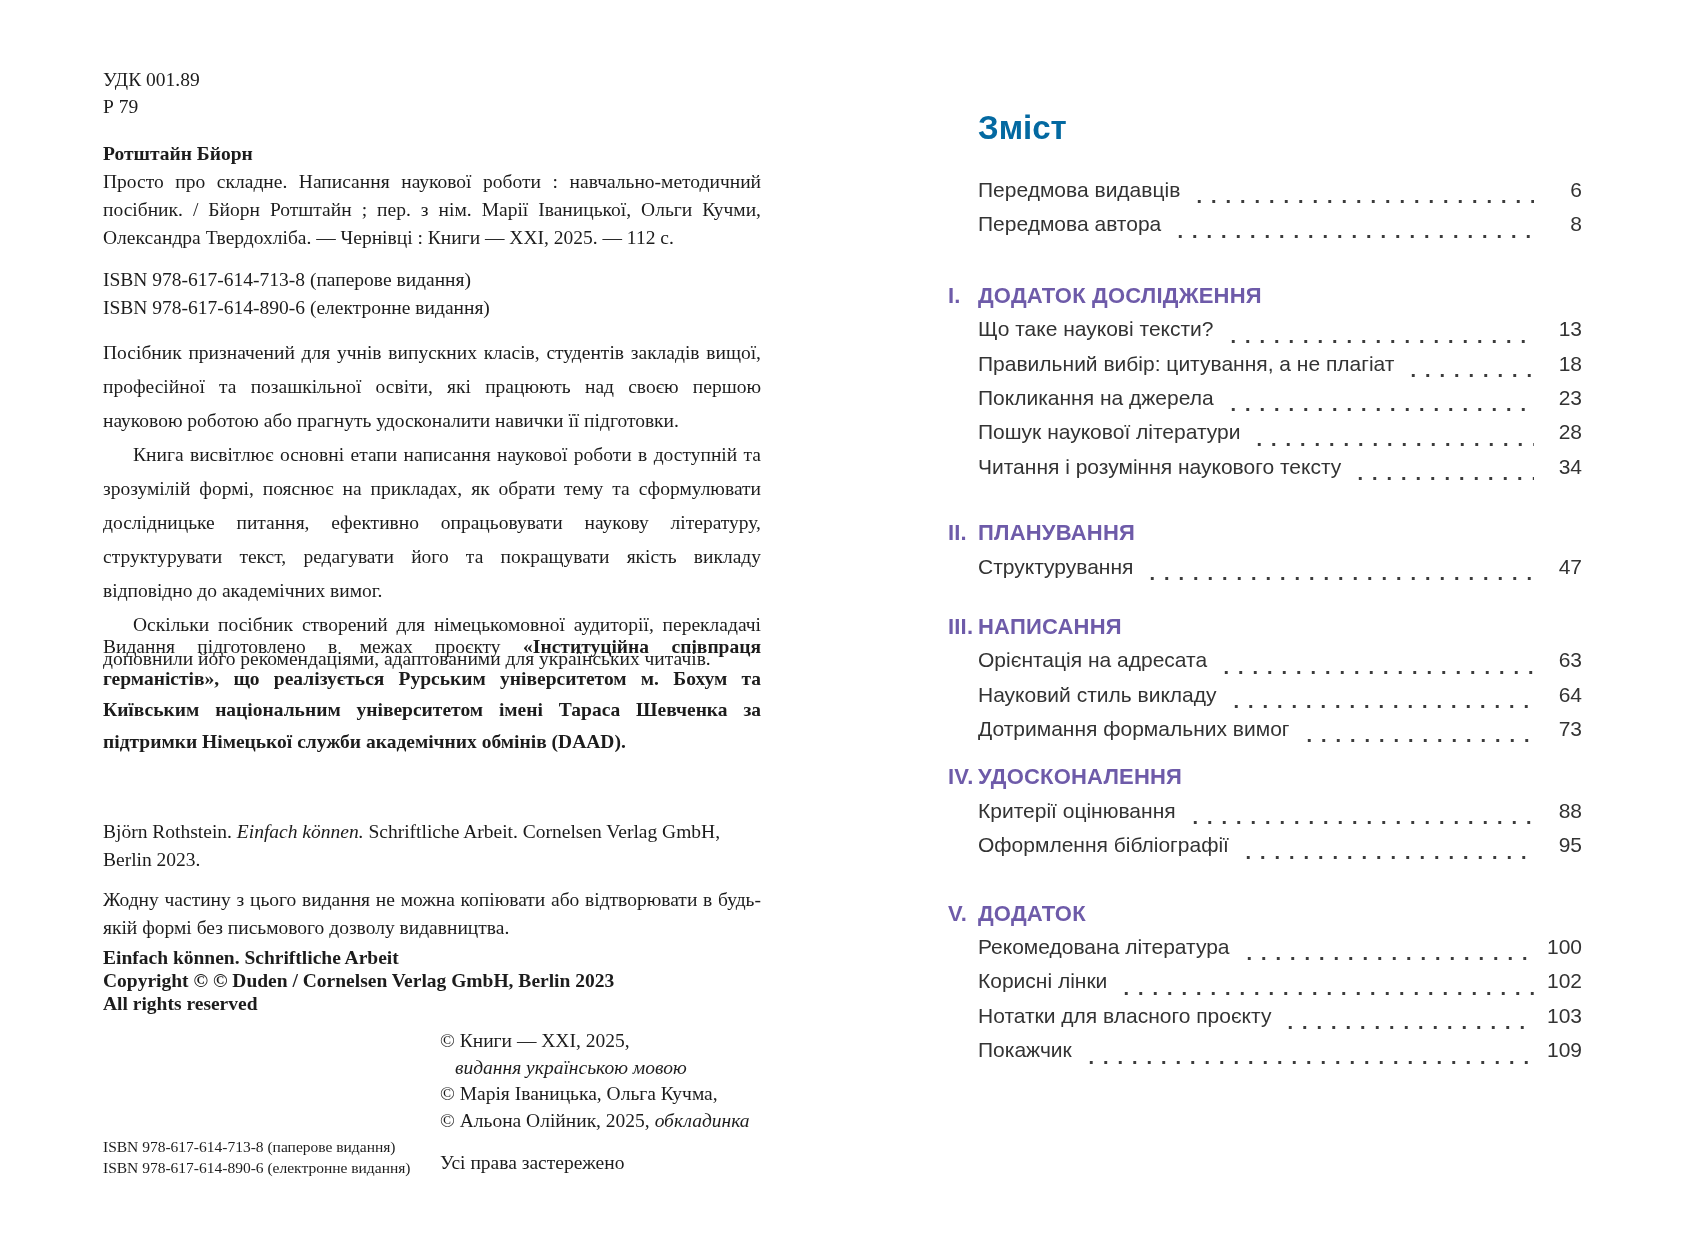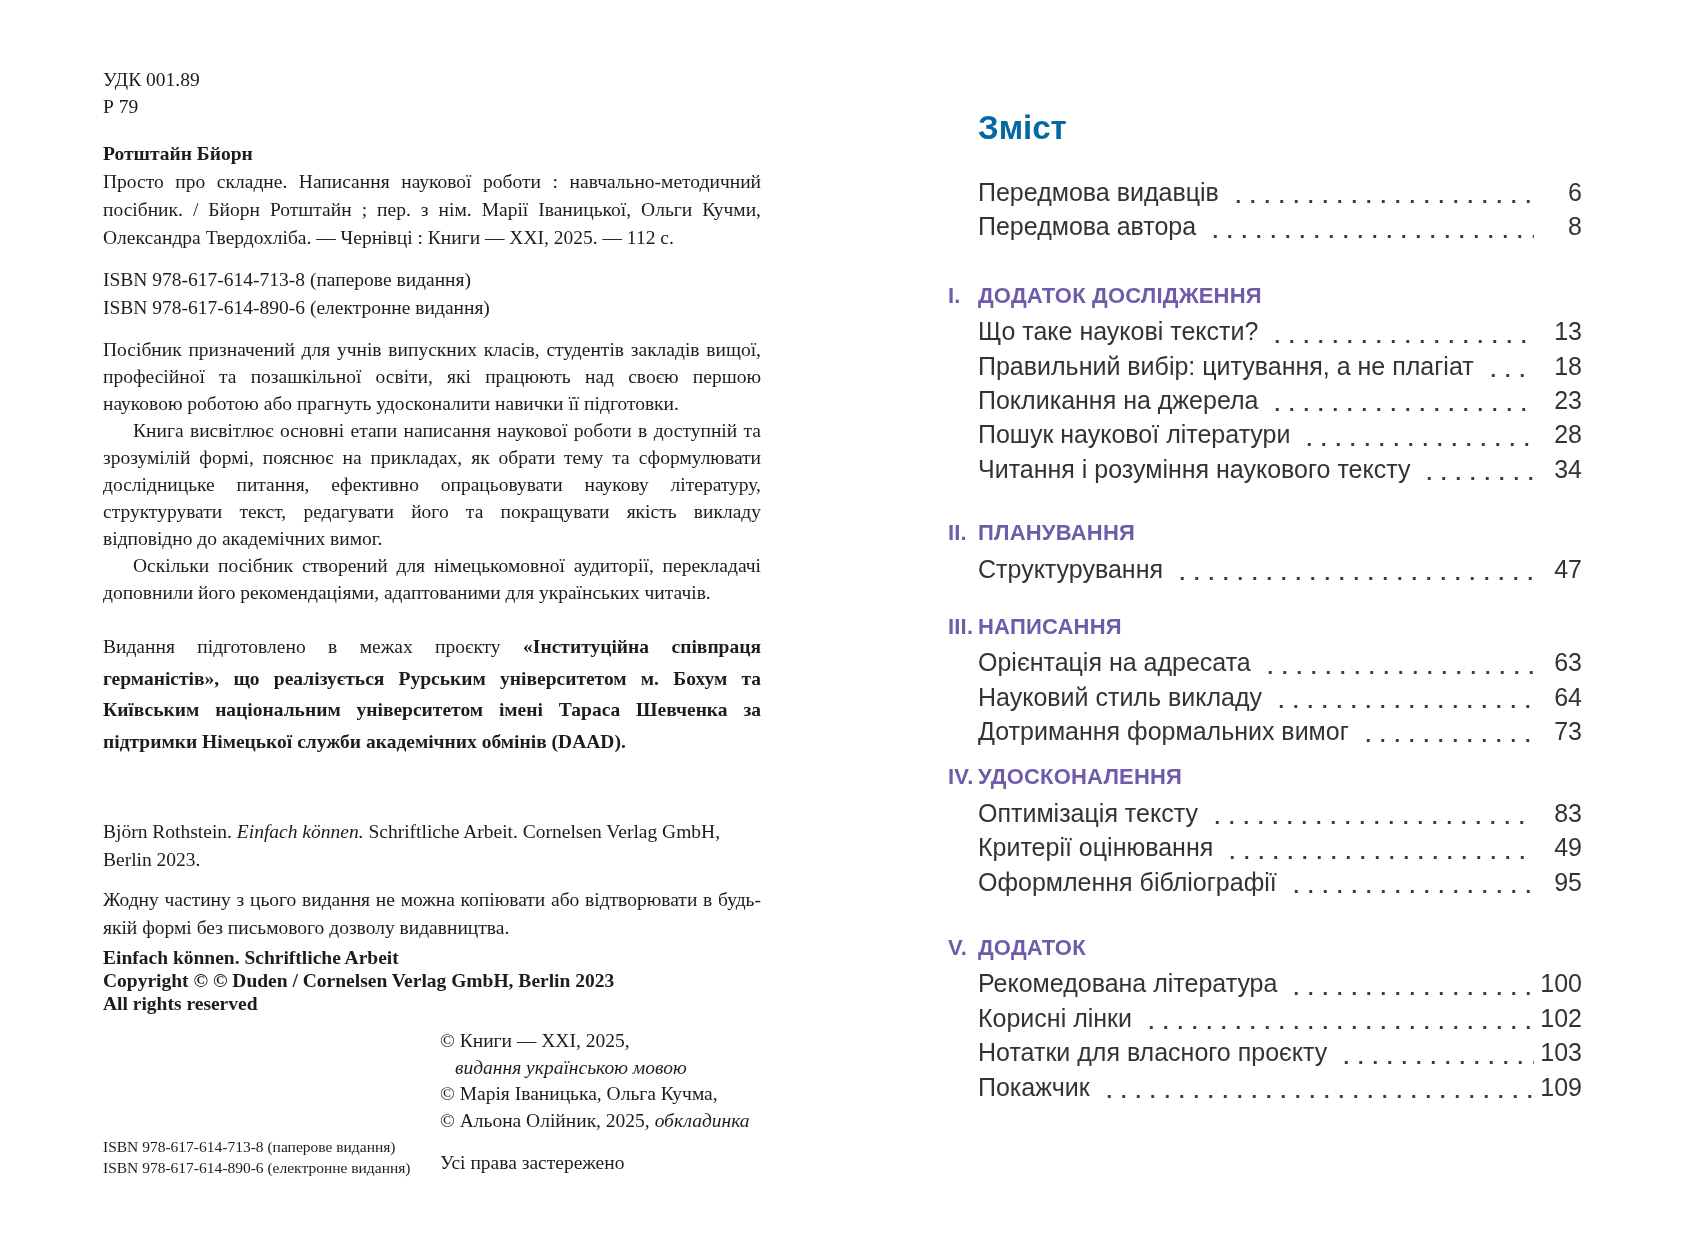--- a/index.html
+++ b/index.html
@@ -16,21 +16,21 @@
   .page-left {
     position:absolute; left:103px; top:0; width:658px; height:1015px;
     font-size:19.5px;
   }
   .page-left .blk { position:absolute; left:0; width:658px; }
   .udc        { top:66px;  line-height:27px; }
   .author-bib { top:140px; line-height:28px; }
   .author-line{ font-weight:bold; }
   .bib        { text-align:justify; }
   .isbn-top   { top:266px; line-height:28px; }
-  .annotation { top:336px; line-height:27px; text-align:justify; }
+  .annotation { top:336px; line-height:34px; text-align:justify; }
   .annotation p { margin:0; }
   .annotation p.ind { text-indent:30px; }
   .project    { top:631px; line-height:31.5px; text-align:justify; }
   .project b  { font-weight:bold; }
   .translated { top:818px; line-height:27.5px; }
   .no-copy    { top:886px; line-height:27.5px; text-align:justify; }
   .orig-copy  { top:946px; line-height:23px; font-weight:bold; }
   .credits    { top:1028px; left:337px !important; width:330px !important; line-height:26.6px; }
   .credits .ind { padding-left:15px; }
   .bottom-isbn{ top:1136px; line-height:21px; font-size:15.5px; width:340px !important; }
@@ -46,21 +46,21 @@
   .toc-title {
     margin:0 0 0 30px;
     font-size:33px; line-height:40px; font-weight:bold;
     color:#0369a1;
   }
   .toc-front { margin-top:30px; }
   .toc-row {
     display:flex; align-items:baseline;
     height:34.4px;
     padding-left:30px;
-    font-size:25px;
+    font-size:21px;
   }
   .toc-label { white-space:nowrap; }
   .leader {
     flex:1;
     align-self:flex-end;
     height:5px;
     margin:0 2px 8px 10px;
     background-image:radial-gradient(circle, #3c3c3c 1.5px, transparent 1.7px);
     background-size:14.5px 5px;
     background-repeat:repeat-x;
@@ -223,28 +223,23 @@
       <span class="toc-page">73</span>
     </div>
   </div>
 
   <div id="sec4">
     <div class="toc-head">
       <span class="num">IV.</span>
       <span>УДОСКОНАЛЕННЯ</span>
     </div>
     <div class="toc-row">
-      <span class="toc-label">Оптимізація тексту</span>
-      <span class="leader"></span>
-      <span class="toc-page">83</span>
-    </div>
-    <div class="toc-row">
       <span class="toc-label">Критерії оцінювання</span>
       <span class="leader"></span>
-      <span class="toc-page">49</span>
+      <span class="toc-page">88</span>
     </div>
     <div class="toc-row">
       <span class="toc-label">Оформлення бібліографії</span>
       <span class="leader"></span>
       <span class="toc-page">95</span>
     </div>
   </div>
 
   <div id="sec5">
     <div class="toc-head">

